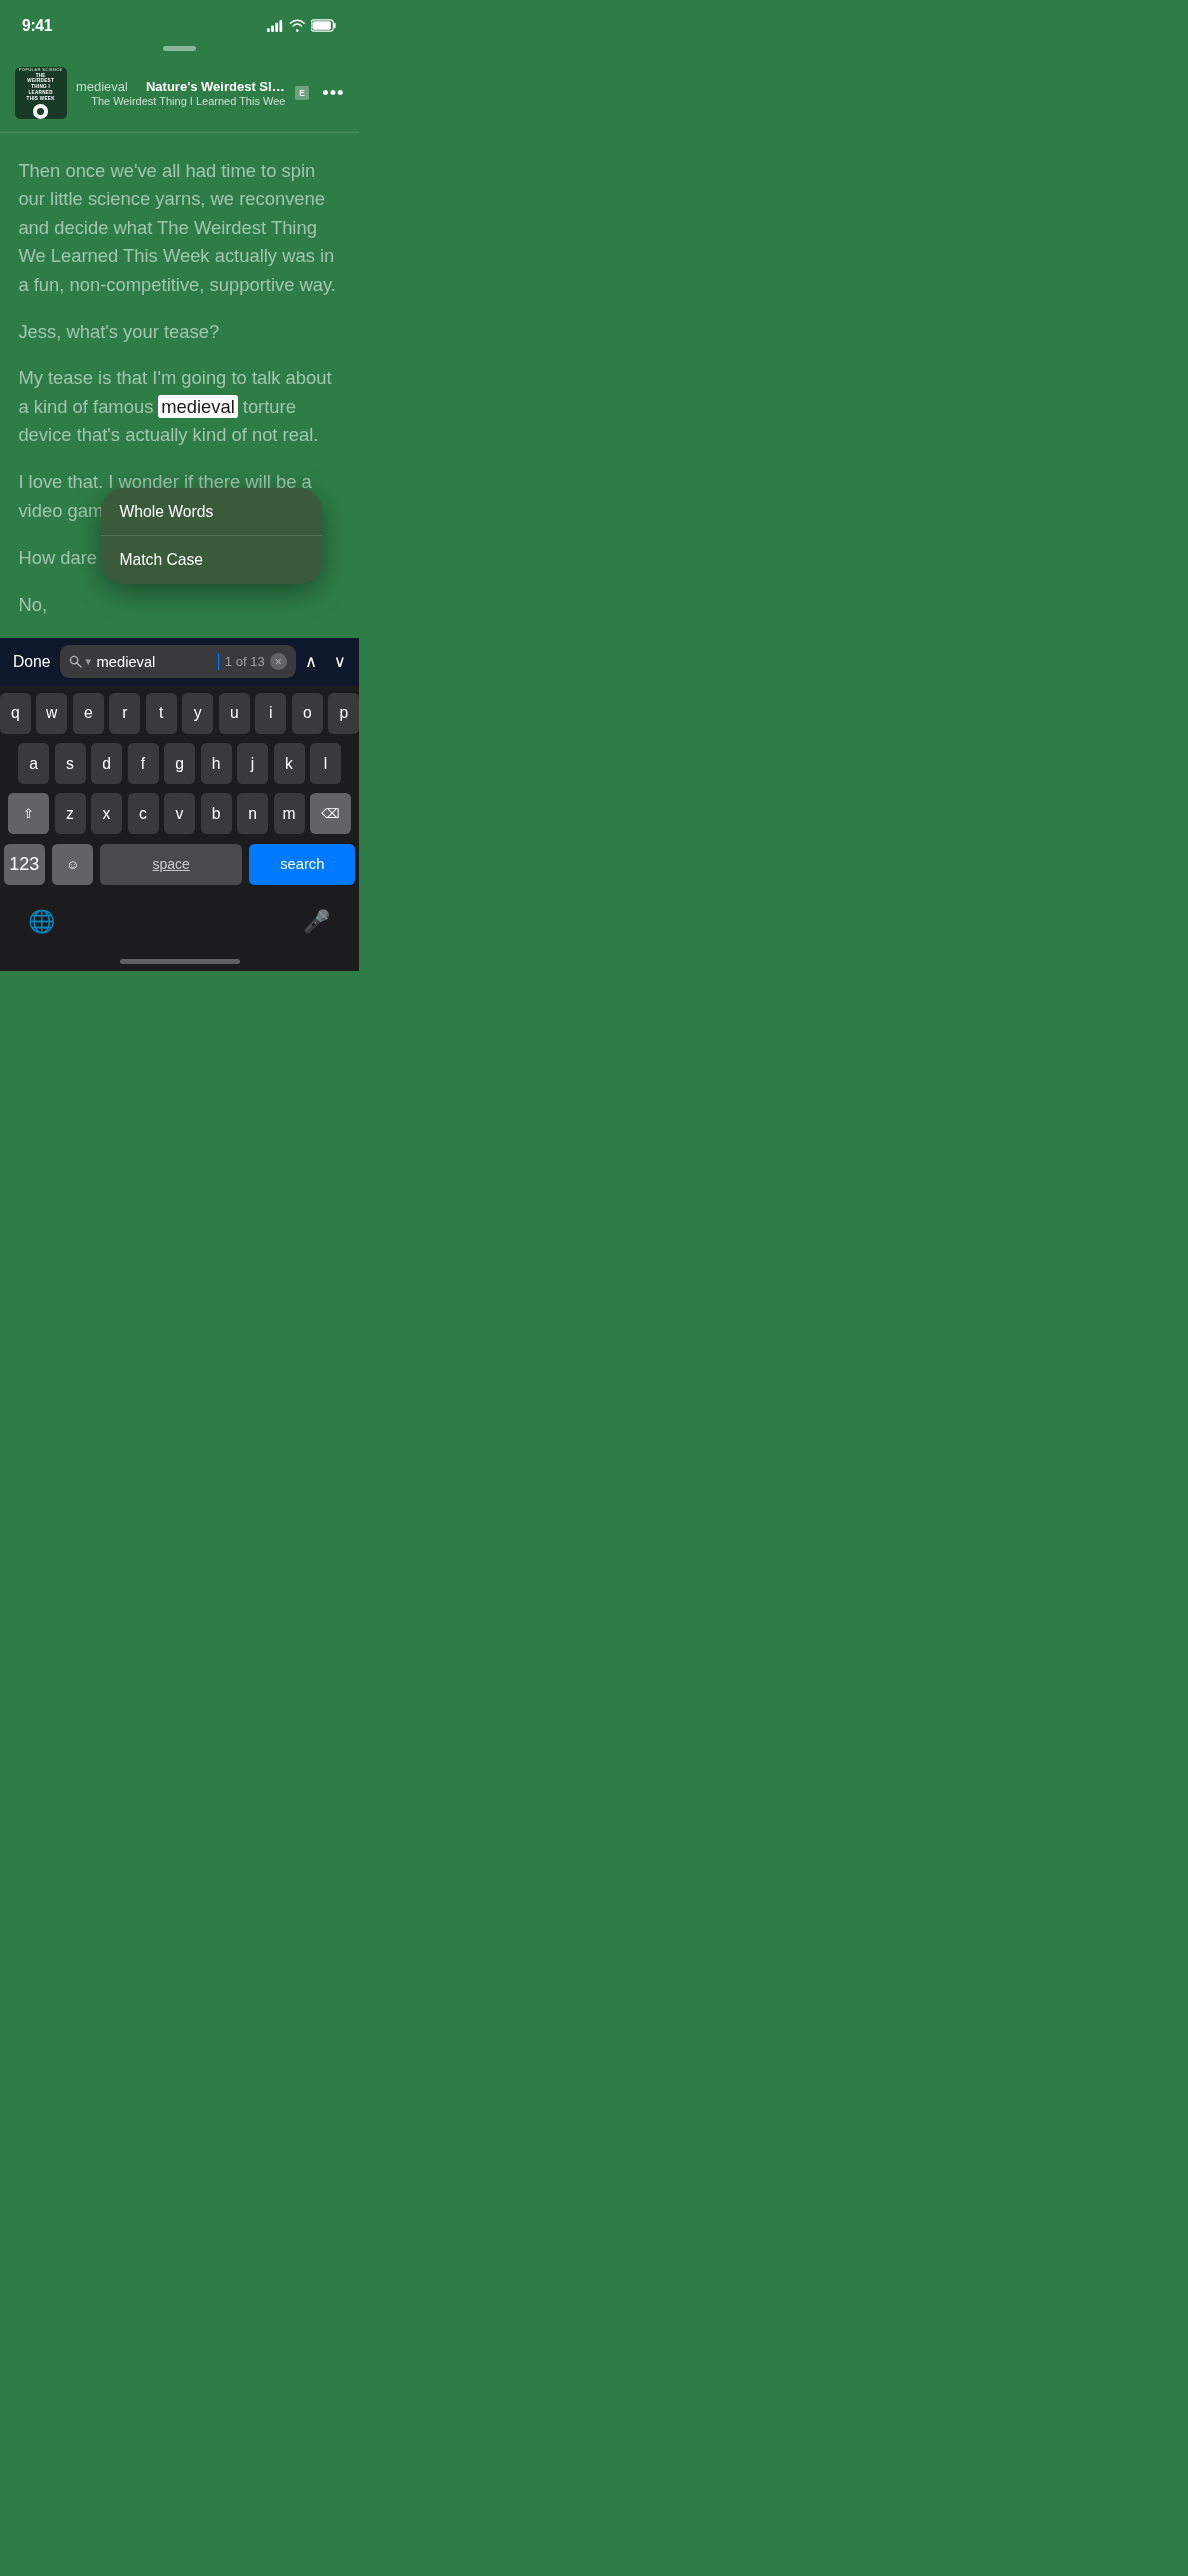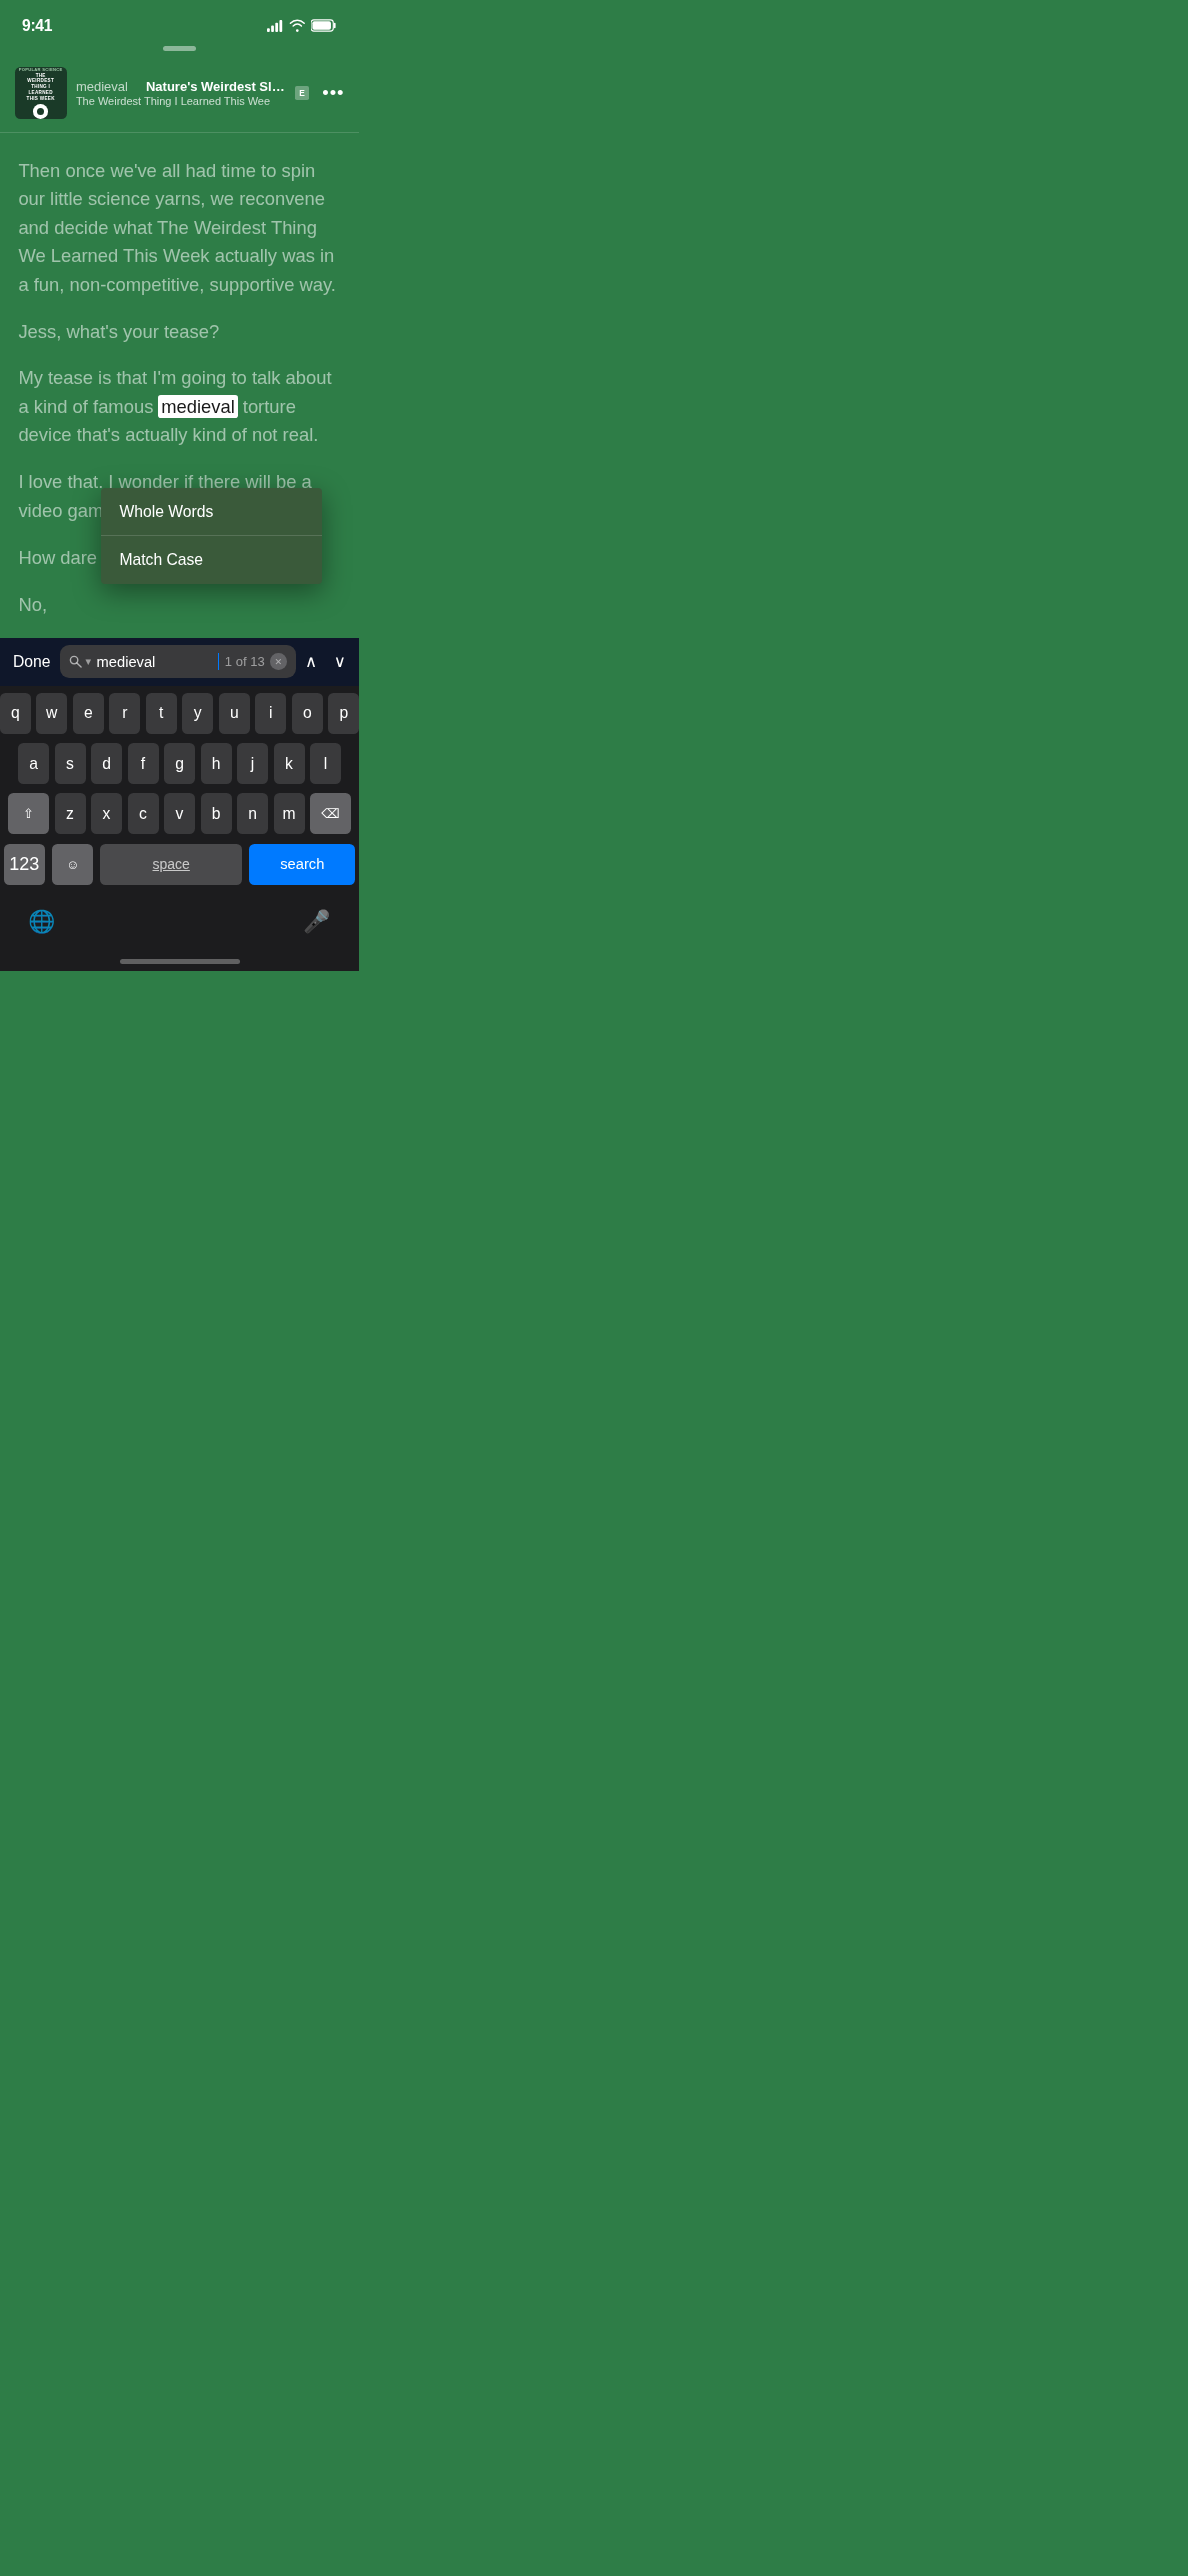--- a/index.html
+++ b/index.html
@@ -100,20 +100,21 @@
       overflow: hidden;
       text-overflow: ellipsis;
     }
     .player-show {
       color: rgba(255,255,255,0.75);
       font-size: 11px;
       white-space: nowrap;
       overflow: hidden;
       text-overflow: ellipsis;
       margin-top: 1.8px;
+      text-align: right;
     }
     .player-actions {
       display: flex;
       align-items: center;
       gap: 13px;
     }
     .explicit-badge {
       background: rgba(255,255,255,0.3);
       color: white;
       font-size: 8.3px;
@@ -157,21 +158,21 @@
       padding: 0.9px 2.8px;
       font-weight: 500;
     }
 
     
     .context-menu {
       position: absolute;
       left: 101px;
       top: 488px;
       background: #3a5a3a;
-      border-radius: 4px;
+      border-radius: 23px;
       overflow: hidden;
       width: 221px;
       z-index: 10;
       box-shadow: 0 7.4px 28px rgba(0,0,0,0.4);
     }
     .context-menu-item {
       padding: 14.7px 18.4px;
       color: white;
       font-size: 15.7px;
       cursor: pointer;

